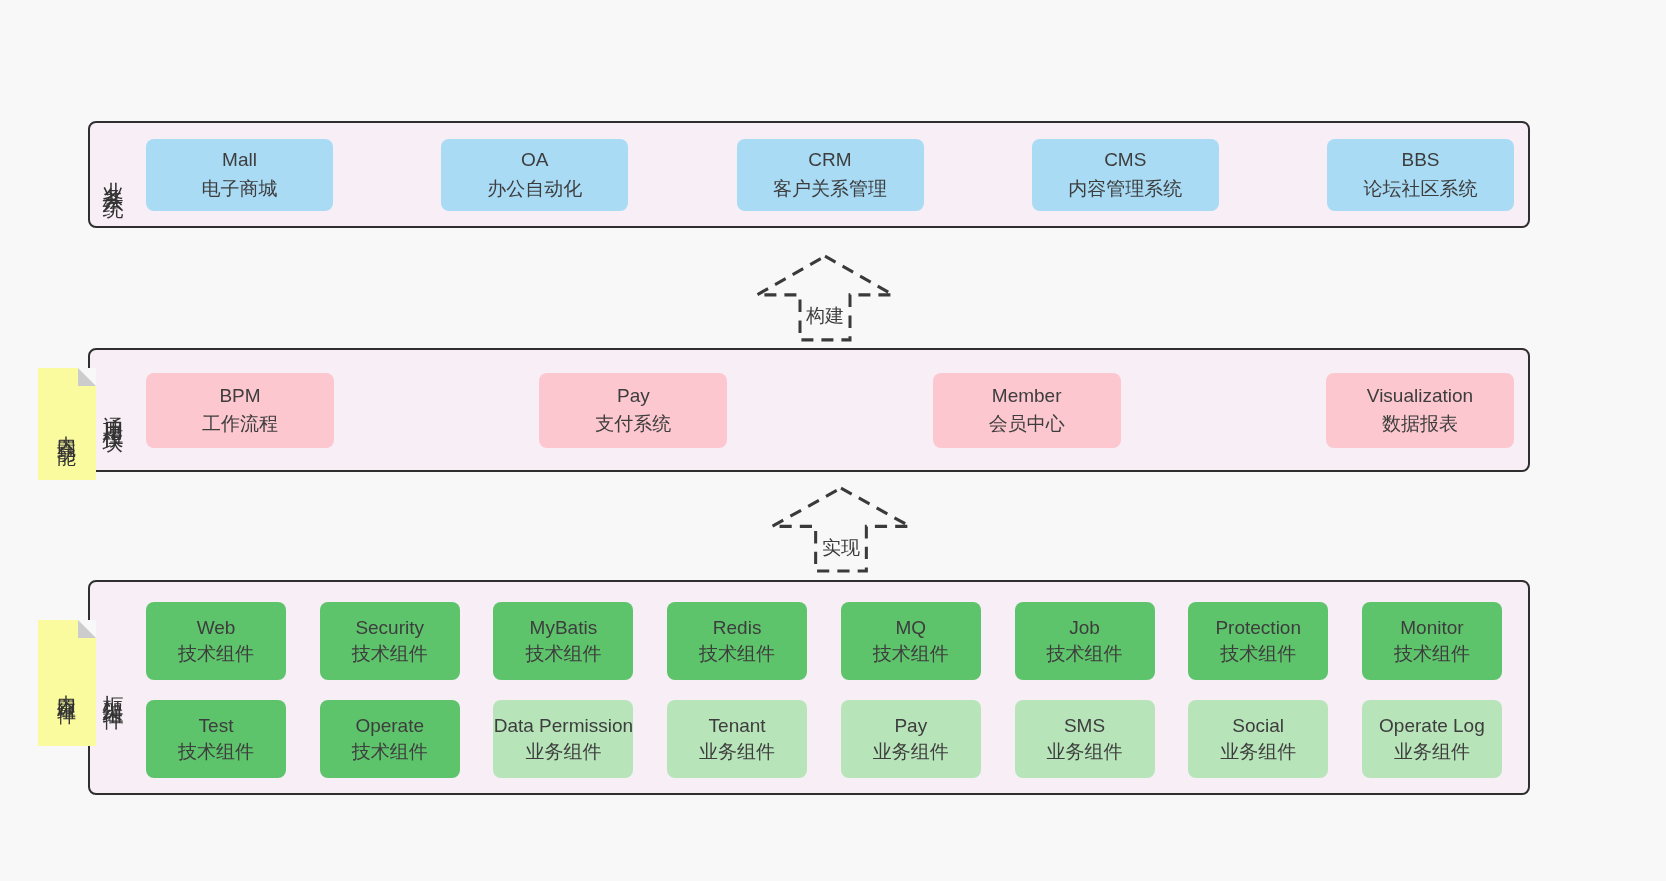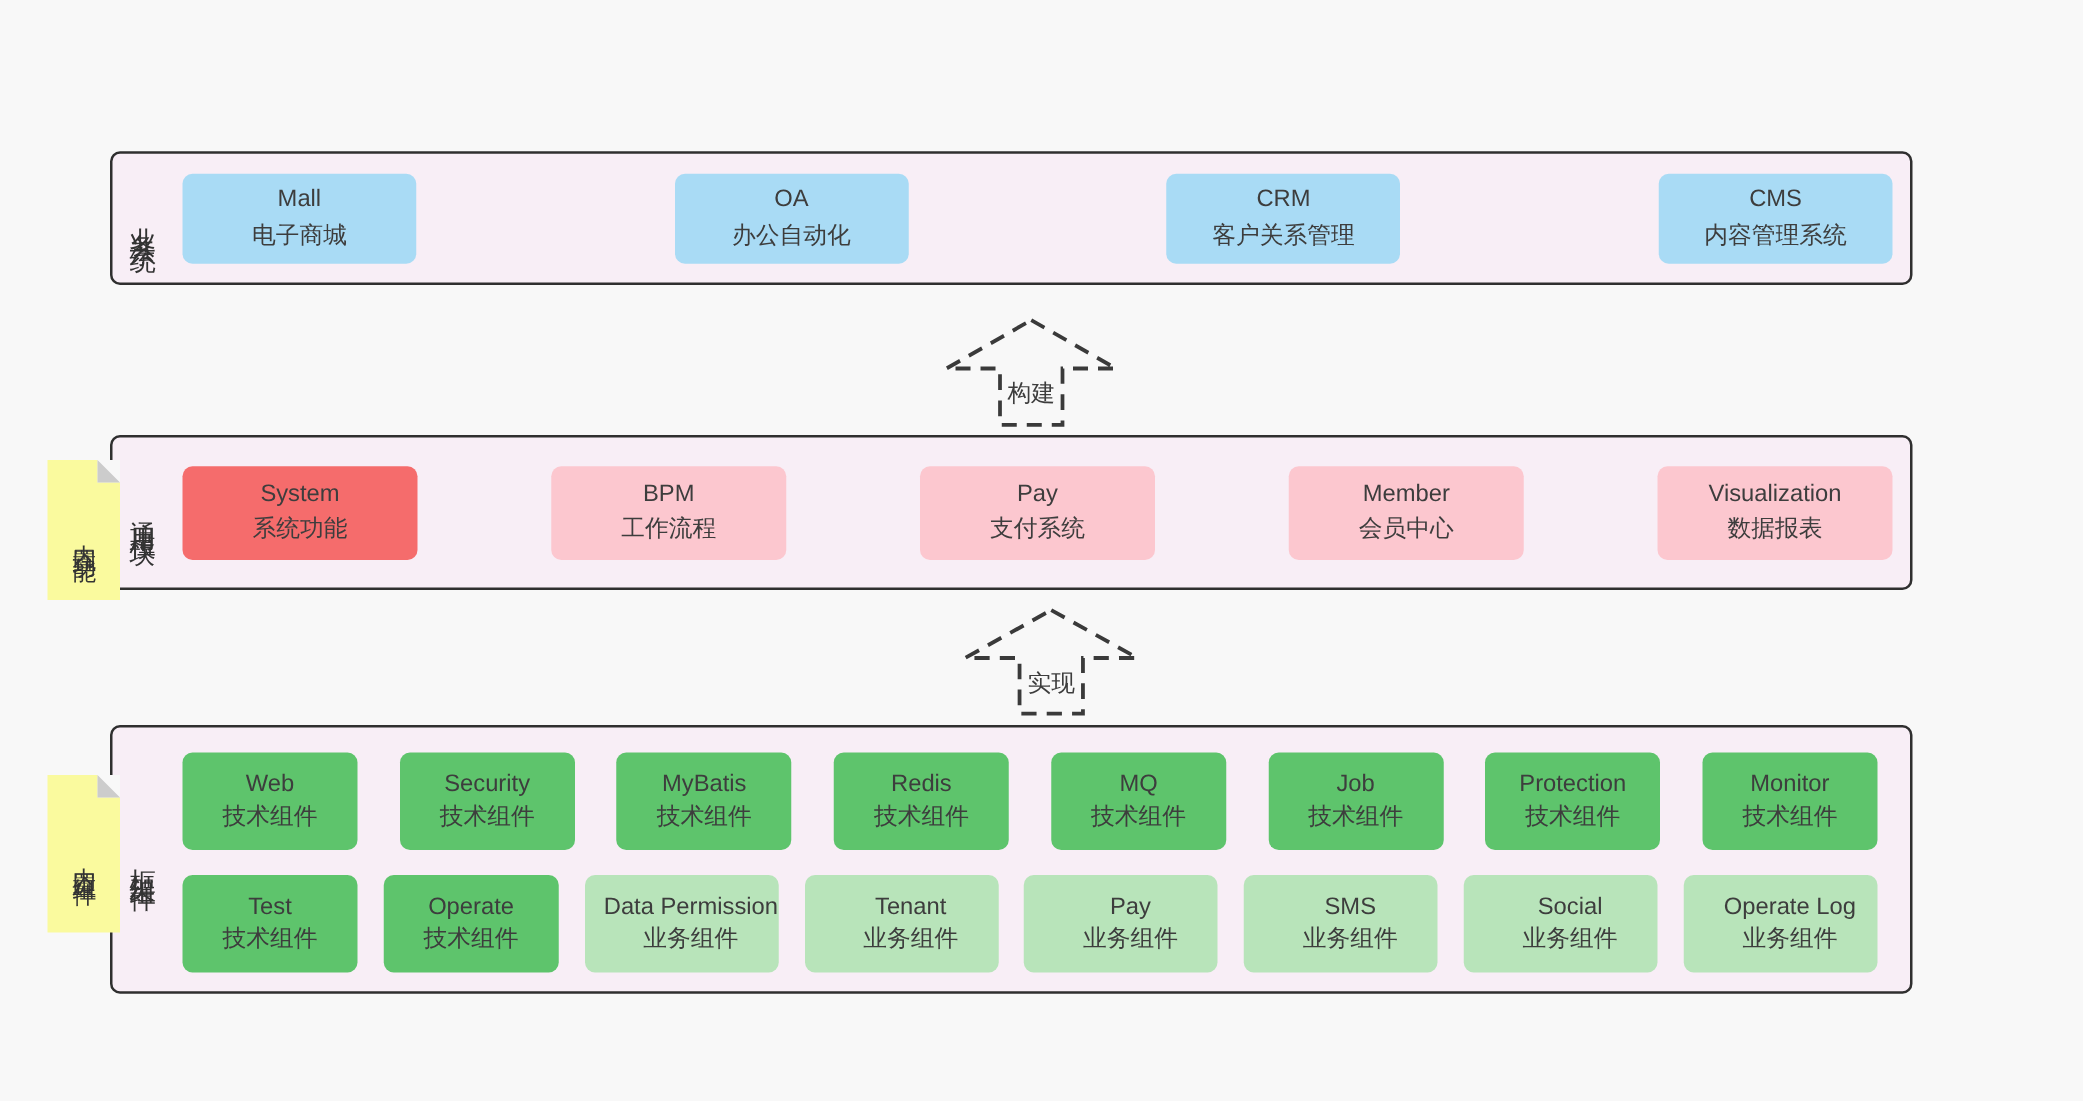--- a/index.html
+++ b/index.html
@@ -45,21 +45,21 @@
     text-align:center;border-radius:8px;
     font-size:19px;line-height:1.5;color:#3d3d3d;
   }
   .box-wide{width:187px;height:72px;}
   .box-mid{width:188px;height:75px;}
   .box-sm{width:140px;line-height:1.35;}
   .blue{background:var(--blue,#a9dbf5);}
   .red{background:var(--red,#f56c6c);}
   .pink{background:var(--pink,#fcc7cf);}
   .green-dark{background:var(--green_dark,#5ec46c);}
-  .green-light{background:var(--green_light,#b8e4ba);padding-left:15px;}
+  .green-light{background:var(--green_light,#b8e4ba);}
 
   .sticky{
     position:absolute;left:38px;width:58px;
     background:var(--yellow,#fafa9e);
     z-index:2;
     display:flex;align-items:center;justify-content:center;
   }
   #sticky-modules{top:368px;height:112px;}
   #sticky-components{top:620px;height:126px;}
   .sticky::before{
@@ -99,40 +99,40 @@
       <div>办公自动化</div>
     </div>
     <div class="box box-wide blue">
       <div>CRM</div>
       <div>客户关系管理</div>
     </div>
     <div class="box box-wide blue">
       <div>CMS</div>
       <div>内容管理系统</div>
     </div>
+    <div class="box box-wide blue">
+      <div>BBS</div>
+      <div>论坛社区系统</div>
+    </div>
   </div>
 </section>
 
 <div class="arrow" id="arrow-build">
   <svg viewBox="0 0 140 84" preserveAspectRatio="none">
     <polygon points="70,2 138,39 95,39 95,82 45,82 45,39 2,39" fill="none" stroke="#3a3a3a" stroke-width="3" stroke-dasharray="12 8" stroke-linejoin="miter"></polygon>
   </svg>
   <span class="alabel">构建</span>
 </div>
 
 <div class="sticky" id="sticky-modules">
   <span class="stext">内置功能</span>
 </div>
 <section class="panel" id="panel-modules">
   <div class="vlabel">通用模块</div>
   <div class="boxrow">
-    <div class="box box-mid red">
-      <div>System</div>
-      <div>系统功能</div>
-    </div>
     <div class="box box-mid pink">
       <div>BPM</div>
       <div>工作流程</div>
     </div>
     <div class="box box-mid pink">
       <div>Pay</div>
       <div>支付系统</div>
     </div>
     <div class="box box-mid pink">
       <div>Member</div>

